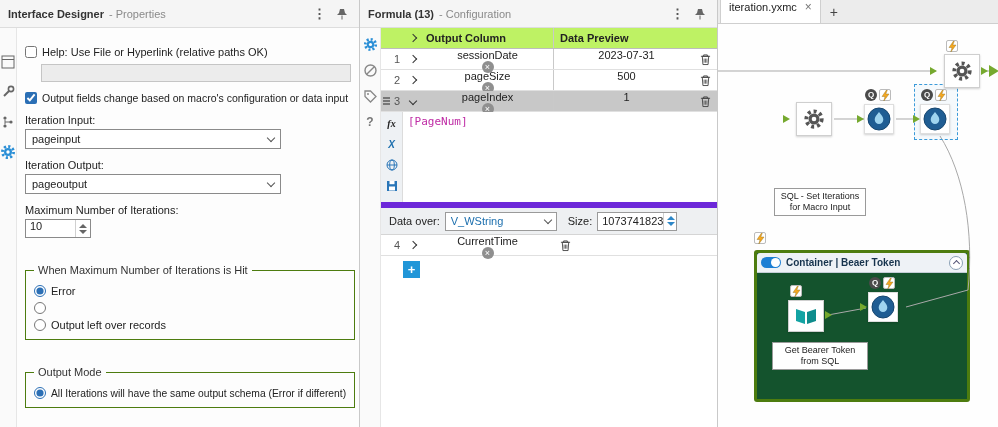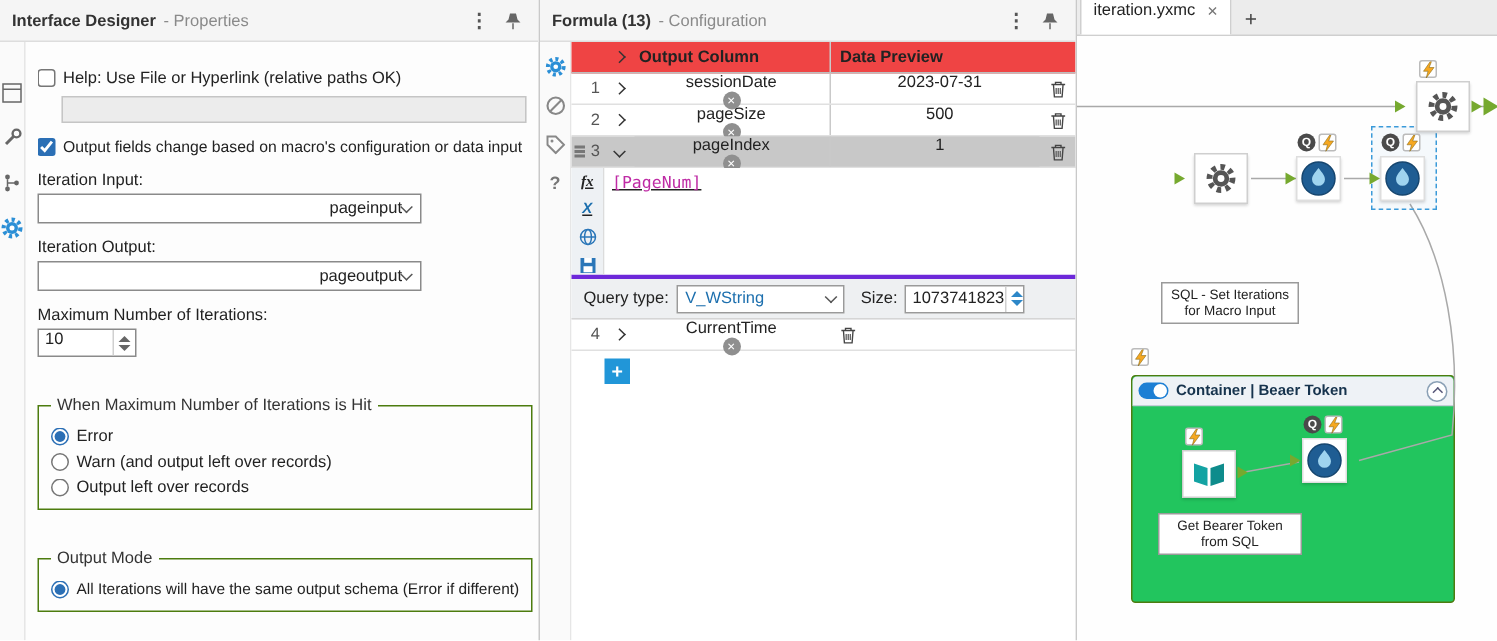--- a/index.html
+++ b/index.html
@@ -27,51 +27,51 @@
   .rrow { display:flex; align-items:center; gap:5px; white-space:nowrap; }
   input[type=radio], input[type=checkbox] { accent-color:#2b6fb5; width:12px; height:12px; margin:0; }
   .iconprevwrap { display:flex; align-items:center; gap:2px; }
   .iconprev { width:46px; height:42px; background:#fff; border:1px solid #9a9a9a; display:flex; align-items:center; justify-content:center; }
   .bluecircle { width:30px; height:30px; border-radius:50%; background:#1d5f96; border:1px solid #164a77; }
   .chev { display:inline-block; width:6px; height:6px; border:solid #555; border-width:0 1.5px 1.5px 0; transform:rotate(45deg); margin-top:-3px; }
   .cbrow { display:flex; align-items:center; gap:5px; margin-top:10px; white-space:nowrap; }
   .cbrow.small { font-size:10.5px; }
   .dis-input { height:18px; background:#ececec; border:1px solid #c5c5c5; margin:6px 4px 0 16px; }
   .flabel { margin-top:10px; margin-bottom:3px; }
-  .dd { height:20px; width:256px; background:#fff; border:1px solid #8a8a8a; display:flex; align-items:center; padding:0 6px; justify-content:flex-end; cursor:pointer; }
+  .dd { height:20px; width:256px; background:#fff; border:1px solid #8a8a8a; display:flex; align-items:center; padding:0 6px; justify-content:space-between; cursor:pointer; }
   .numspin { height:19px; width:66px; background:#fff; border:1px solid #8a8a8a; display:flex; align-items:flex-start; justify-content:space-between; padding-left:4px; }
   .spin { display:flex; flex-direction:column; justify-content:center; gap:2px; padding:0 3px; border-left:1px solid #d0d0d0; height:100%; cursor:pointer; }
   .sup { width:0;height:0;border-left:4px solid transparent;border-right:4px solid transparent;border-bottom:4px solid #666; }
   .sdn { width:0;height:0;border-left:4px solid transparent;border-right:4px solid transparent;border-top:4px solid #666; }
   .spin.blue .sup { border-bottom-color:#2d87c8; }
   .spin.blue .sdn { border-top-color:#2d87c8; }
   fieldset { border:1px solid #4d7c0f; margin-top:26px; padding:4px 8px 8px 8px; }
   legend { padding:0 4px; color:#333; }
   fieldset .rrow { margin-top:5px; }
   .fs-small .rrow { font-size:10.3px; }
 
   
   .p2body { display:flex; height:399px; }
   .fstrip { width:21px; background:#fafafa; border-right:1px solid #e6e6e6; display:flex; flex-direction:column; align-items:center; padding-top:8px; gap:10px; }
   .p2main { flex:1; display:flex; flex-direction:column; background:#fff; }
   .trow, .thead { display:flex; height:21px; align-items:stretch; border-bottom:1px solid #e0e0e0; }
-  .thead { background:#ef4444; font-weight:bold; border-bottom:1px solid #bdbdbd; }
+  .thead { background:#bef264; font-weight:bold; border-bottom:1px solid #bdbdbd; }
   .c-num { width:22px; display:flex; align-items:center; justify-content:flex-end; padding-right:3px; color:#555; gap:2px; }
   .c-chev { width:20px; display:flex; align-items:center; justify-content:center; cursor:pointer; }
   .c-name { width:130px; display:flex; align-items:center; justify-content:space-between; padding:0 4px 0 3px; }
   .c-prev { width:140px; display:flex; align-items:center; padding-left:6px; border-left:1px solid #c9c9c9; }
   .c-trash { width:24px; display:flex; align-items:center; justify-content:center; cursor:pointer; }
   .trow .c-name, .trow .c-prev { background:inherit;flex-direction:column; }
   .trow.sel { background:#c8c8c8; }
   .rchev { width:6px; height:6px; border:solid #333; border-width:0 1.8px 1.8px 0; transform:rotate(-45deg); }
   .rchev.down { transform:rotate(45deg); }
   .xcirc { width:12px; height:12px; border-radius:50%; background:#8f8f8f; color:#fff; font-size:9px; line-height:12px; text-align:center; cursor:pointer; flex:none; }
   .grip { display:flex; flex-direction:column; gap:1.5px; margin-right:2px; cursor:grab; }
   .grip i { display:block; width:7px; height:1.5px; background:#777; }
-  .editor { display:flex; height:74px; border-bottom:3px solid #6d28d9;text-decoration:underline; }
+  .editor { display:flex; height:96px; border-bottom:6px solid #6d28d9; }
   .ed-icons { width:22px; background:#eef1f4; border-right:1px solid #dcdcdc; display:flex; flex-direction:column; align-items:center; padding-top:4px; gap:7px; }
   .edbtn { width:16px; height:14px; display:flex; align-items:center; justify-content:center; cursor:pointer; font-size:10px; }
   .edbtn.fx { font-style:italic; font-weight:bold; font-family:"Liberation Serif",serif; color:#222; }
   .edbtn.xv { color:#1c6fae; font-weight:bold; font-style:italic; }
   .ed-area { flex:1; background:#fff; padding:3px 5px; }
   .expr { font-family:"DejaVu Sans Mono",monospace; font-size:11px; color:#bf2ba5; }
   .dtbar { height:27px; background:#eef0f2; border-bottom:1px solid #d5d5d5; display:flex; align-items:center; padding-left:8px; gap:5px; }
   .dtdd { height:19px; width:112px; background:#fff; border:1px solid #9a9a9a; display:flex; align-items:center; justify-content:space-between; padding:0 5px; cursor:pointer; }
   .dtval { color:#1c6fae; }
   .sizebox { height:19px; width:80px; background:#fff; border:1px solid #9a9a9a; display:flex; align-items:center; justify-content:space-between; padding-left:4px; }
@@ -87,21 +87,21 @@
   .canvas svg.wires { position:absolute; left:0; top:0; pointer-events:none; }
   .tool { position:absolute; background:#fff; border:1px solid #cfcfcf; box-shadow:0 1px 2px rgba(0,0,0,.18); display:flex; align-items:center; justify-content:center; cursor:pointer; }
   .toollabel { position:absolute; background:#fff; border:1px solid #9a9a9a; font-size:9px; text-align:center; padding:2px 1px; line-height:11px; }
   .canvaslabel { position:absolute; font-size:9px; text-align:center; line-height:11px; color:#222; }
   .ga { position:absolute; width:0; height:0; border-top:4px solid transparent; border-bottom:4px solid transparent; border-left:7px solid #76a92f; }
   .ga.big { border-top-width:6px; border-bottom-width:6px; border-left-width:10px; }
   .badge { position:absolute; width:12px; height:12px; display:flex; align-items:center; justify-content:center; cursor:pointer; }
   .badge.q { background:#4a4a4a; border-radius:50%; color:#fff; font-size:8px; font-weight:bold; line-height:12px; }
   .badge.z { background:#fff; border:1px solid #bbb; border-radius:2px; }
   .selbox { position:absolute; border:1px dashed #3a9ad9; background:rgba(80,160,220,0.05); }
-  .container-box { position:absolute; border:1px solid #4d7c0f; border-radius:3px; background:#22c55e; }
+  .container-box { position:absolute; border:3px solid #4d7c0f; border-radius:3px; background:#14532d; }
   .cont-hdr { height:20px; background:#eef2f6; border-bottom:1px solid #c3cdd6; display:flex; align-items:center; padding:0 4px; gap:5px; border-radius:3px 3px 0 0; }
   .toggle { width:20px; height:11px; border-radius:6px; background:#1d7fd4; position:relative; flex:none; cursor:pointer; }
   .toggle i { position:absolute; right:1px; top:1px; width:9px; height:9px; border-radius:50%; background:#fff; }
   .cont-title { font-weight:bold; font-size:10px; color:#16334d; white-space:nowrap; }
   .collapsebtn { width:14px; height:14px; border:1px solid #8aa0b5; border-radius:50%; background:#fff; display:flex; align-items:center; justify-content:center; cursor:pointer; }
   .upchev { width:5px; height:5px; border:solid #557; border-width:1.5px 0 0 1.5px; transform:rotate(45deg); margin-top:2px; }
 </style>
 </head>
 <body>
 
@@ -185,21 +185,20 @@
         </div>
 
         <fieldset>
           <legend>When Maximum Number of Iterations is Hit</legend>
           <label class="rrow">
             <input type="radio" name="maxhit" checked="" style="">
             <span>Error</span>
           </label>
           <label class="rrow">
             <input type="radio" name="maxhit" style="">
-            <span>Warn (and output left over records)</span>
           </label>
           <label class="rrow">
             <input type="radio" name="maxhit" style="">
             <span>Output left over records</span>
           </label>
         </fieldset>
 
         <fieldset class="fs-small">
           <legend>Output Mode</legend>
           <label class="rrow">
@@ -341,21 +340,21 @@
                   <rect x="3" y="6.5" width="6" height="4" fill="#fff"></rect>
                 </svg>
             </span>
           </div>
           <div class="ed-area">
             <span class="expr">[PageNum]</span>
           </div>
         </div>
 
         <div class="dtbar">
-          <span>Query type:</span>
+          <span>Data over:</span>
           <div class="dtdd">
             <span class="dtval">V_WString</span>
             <span class="chev"></span>
           </div>
           <span style="margin-left:6px;">Size:</span>
           <div class="sizebox">
             <span>1073741823</span>
             <span class="spin blue">
                 <i class="sup"></i>
                 <i class="sdn"></i>

